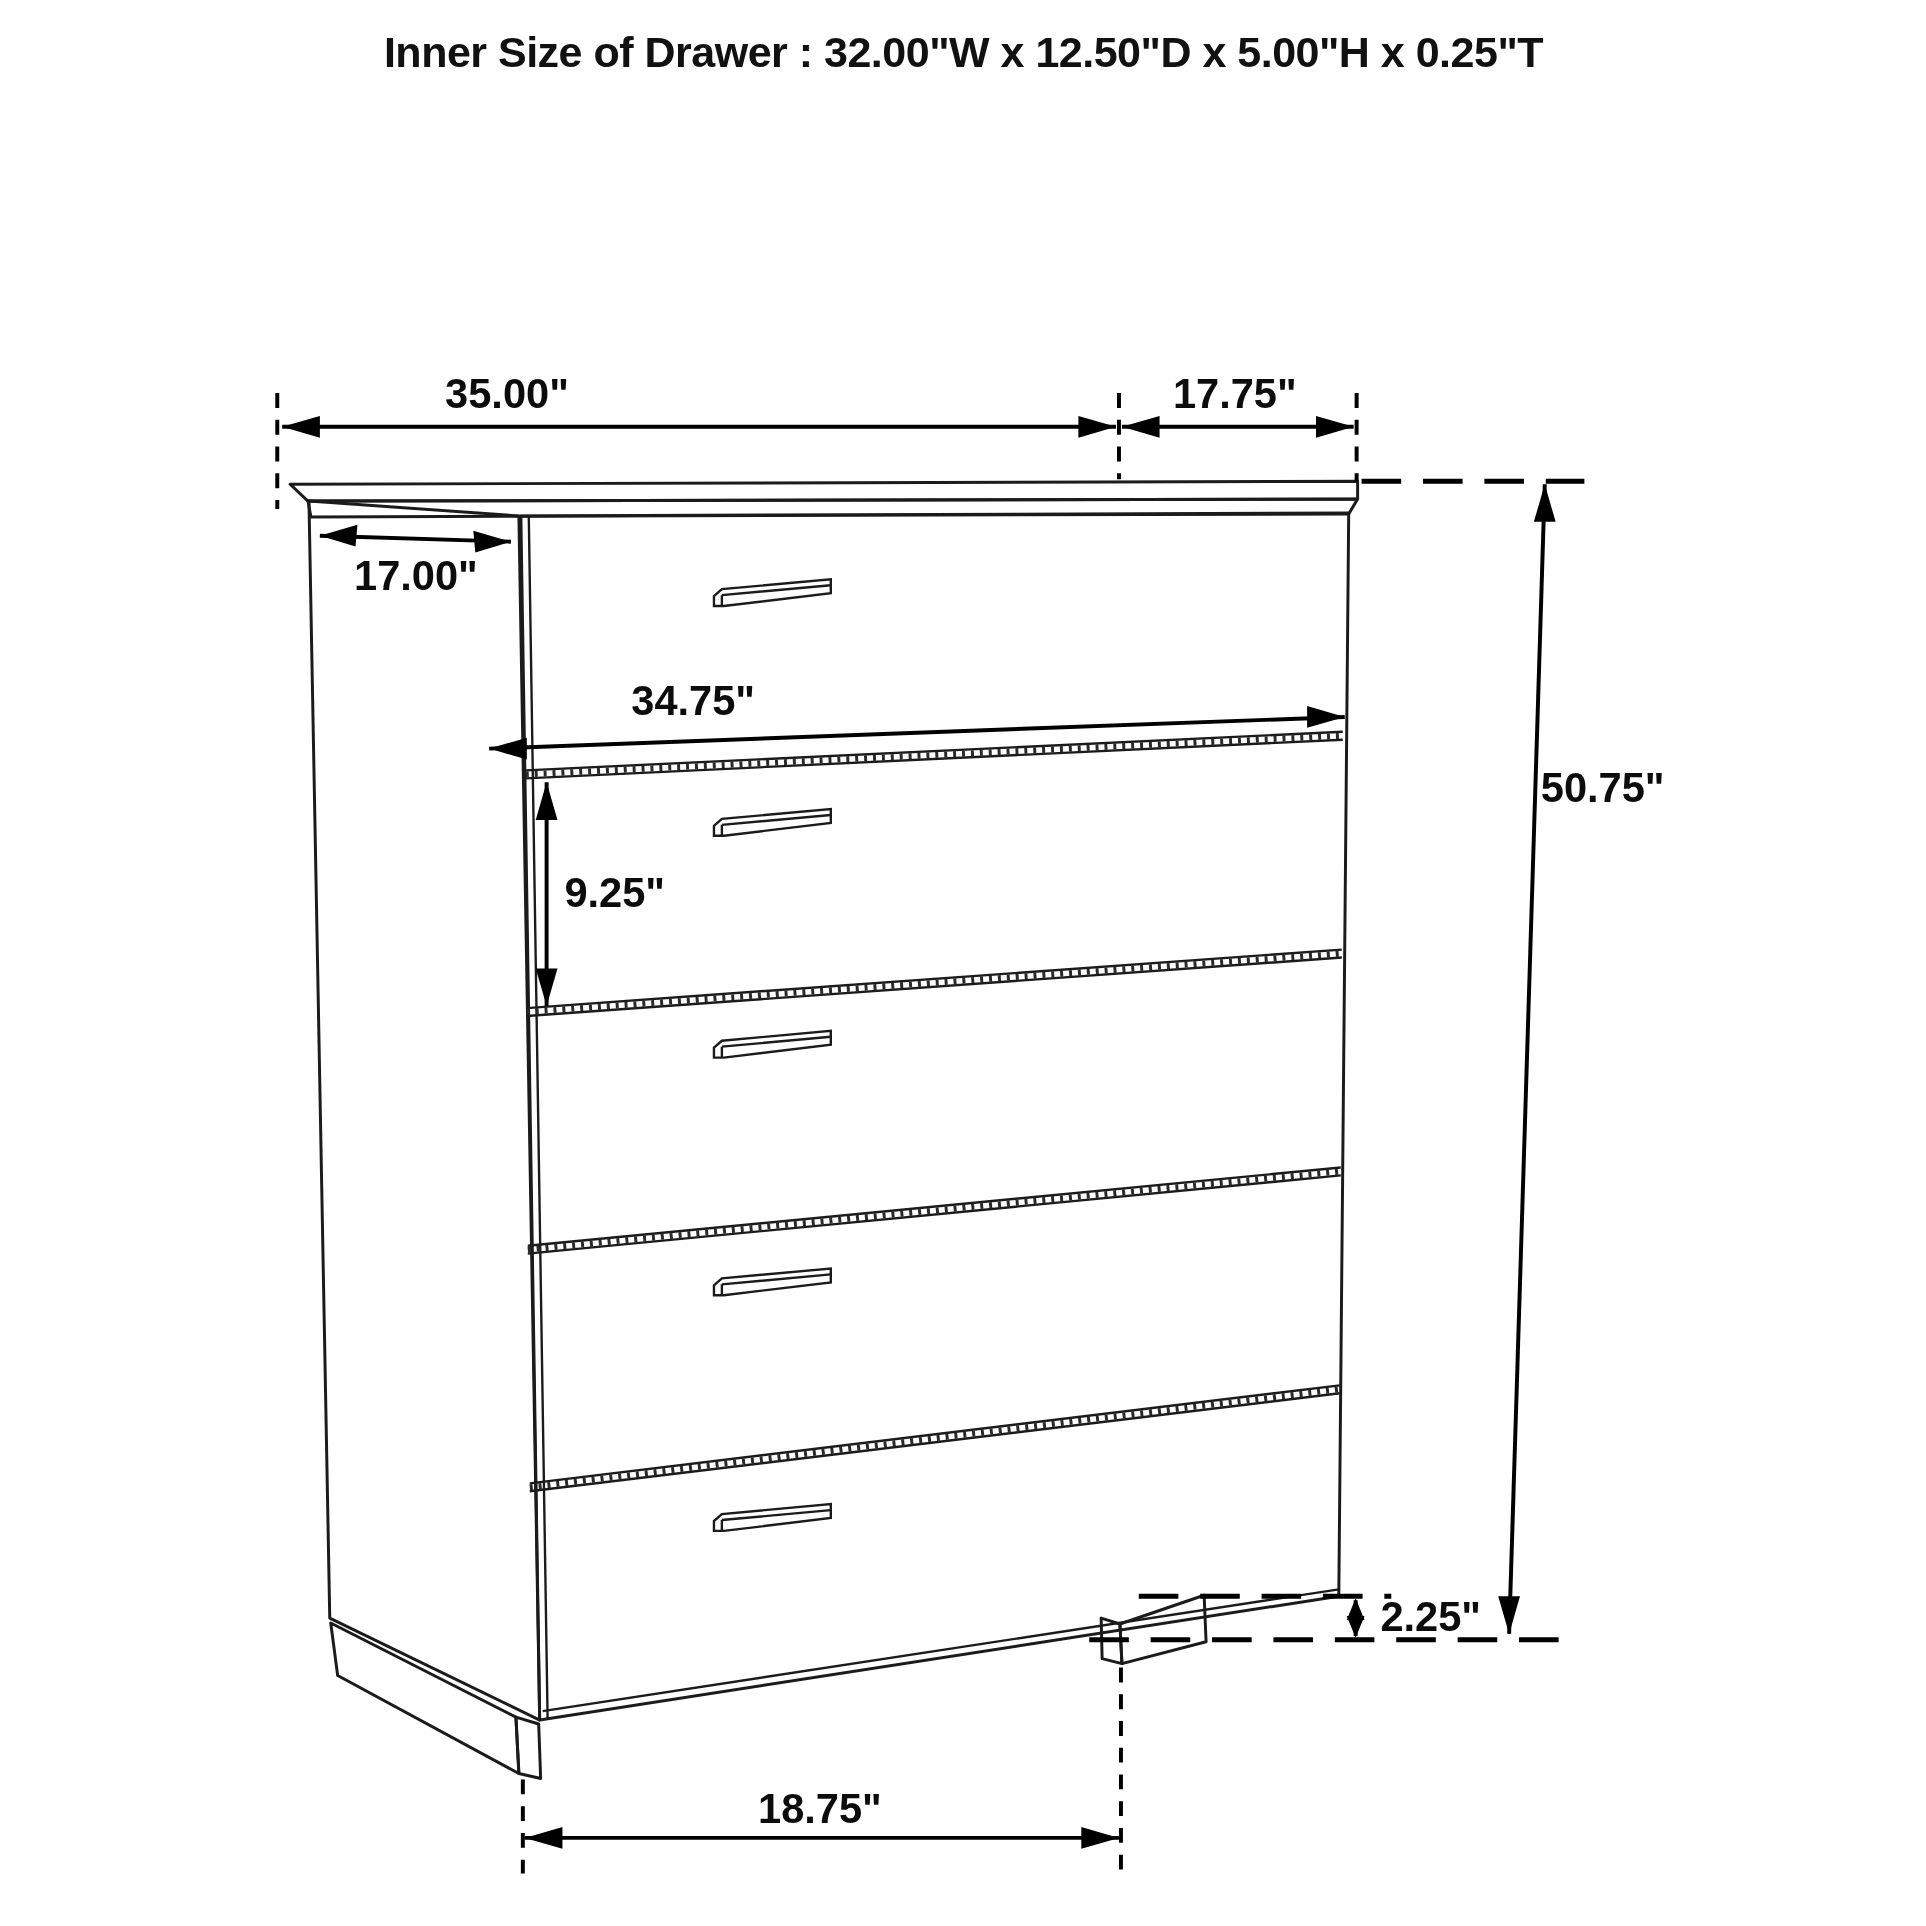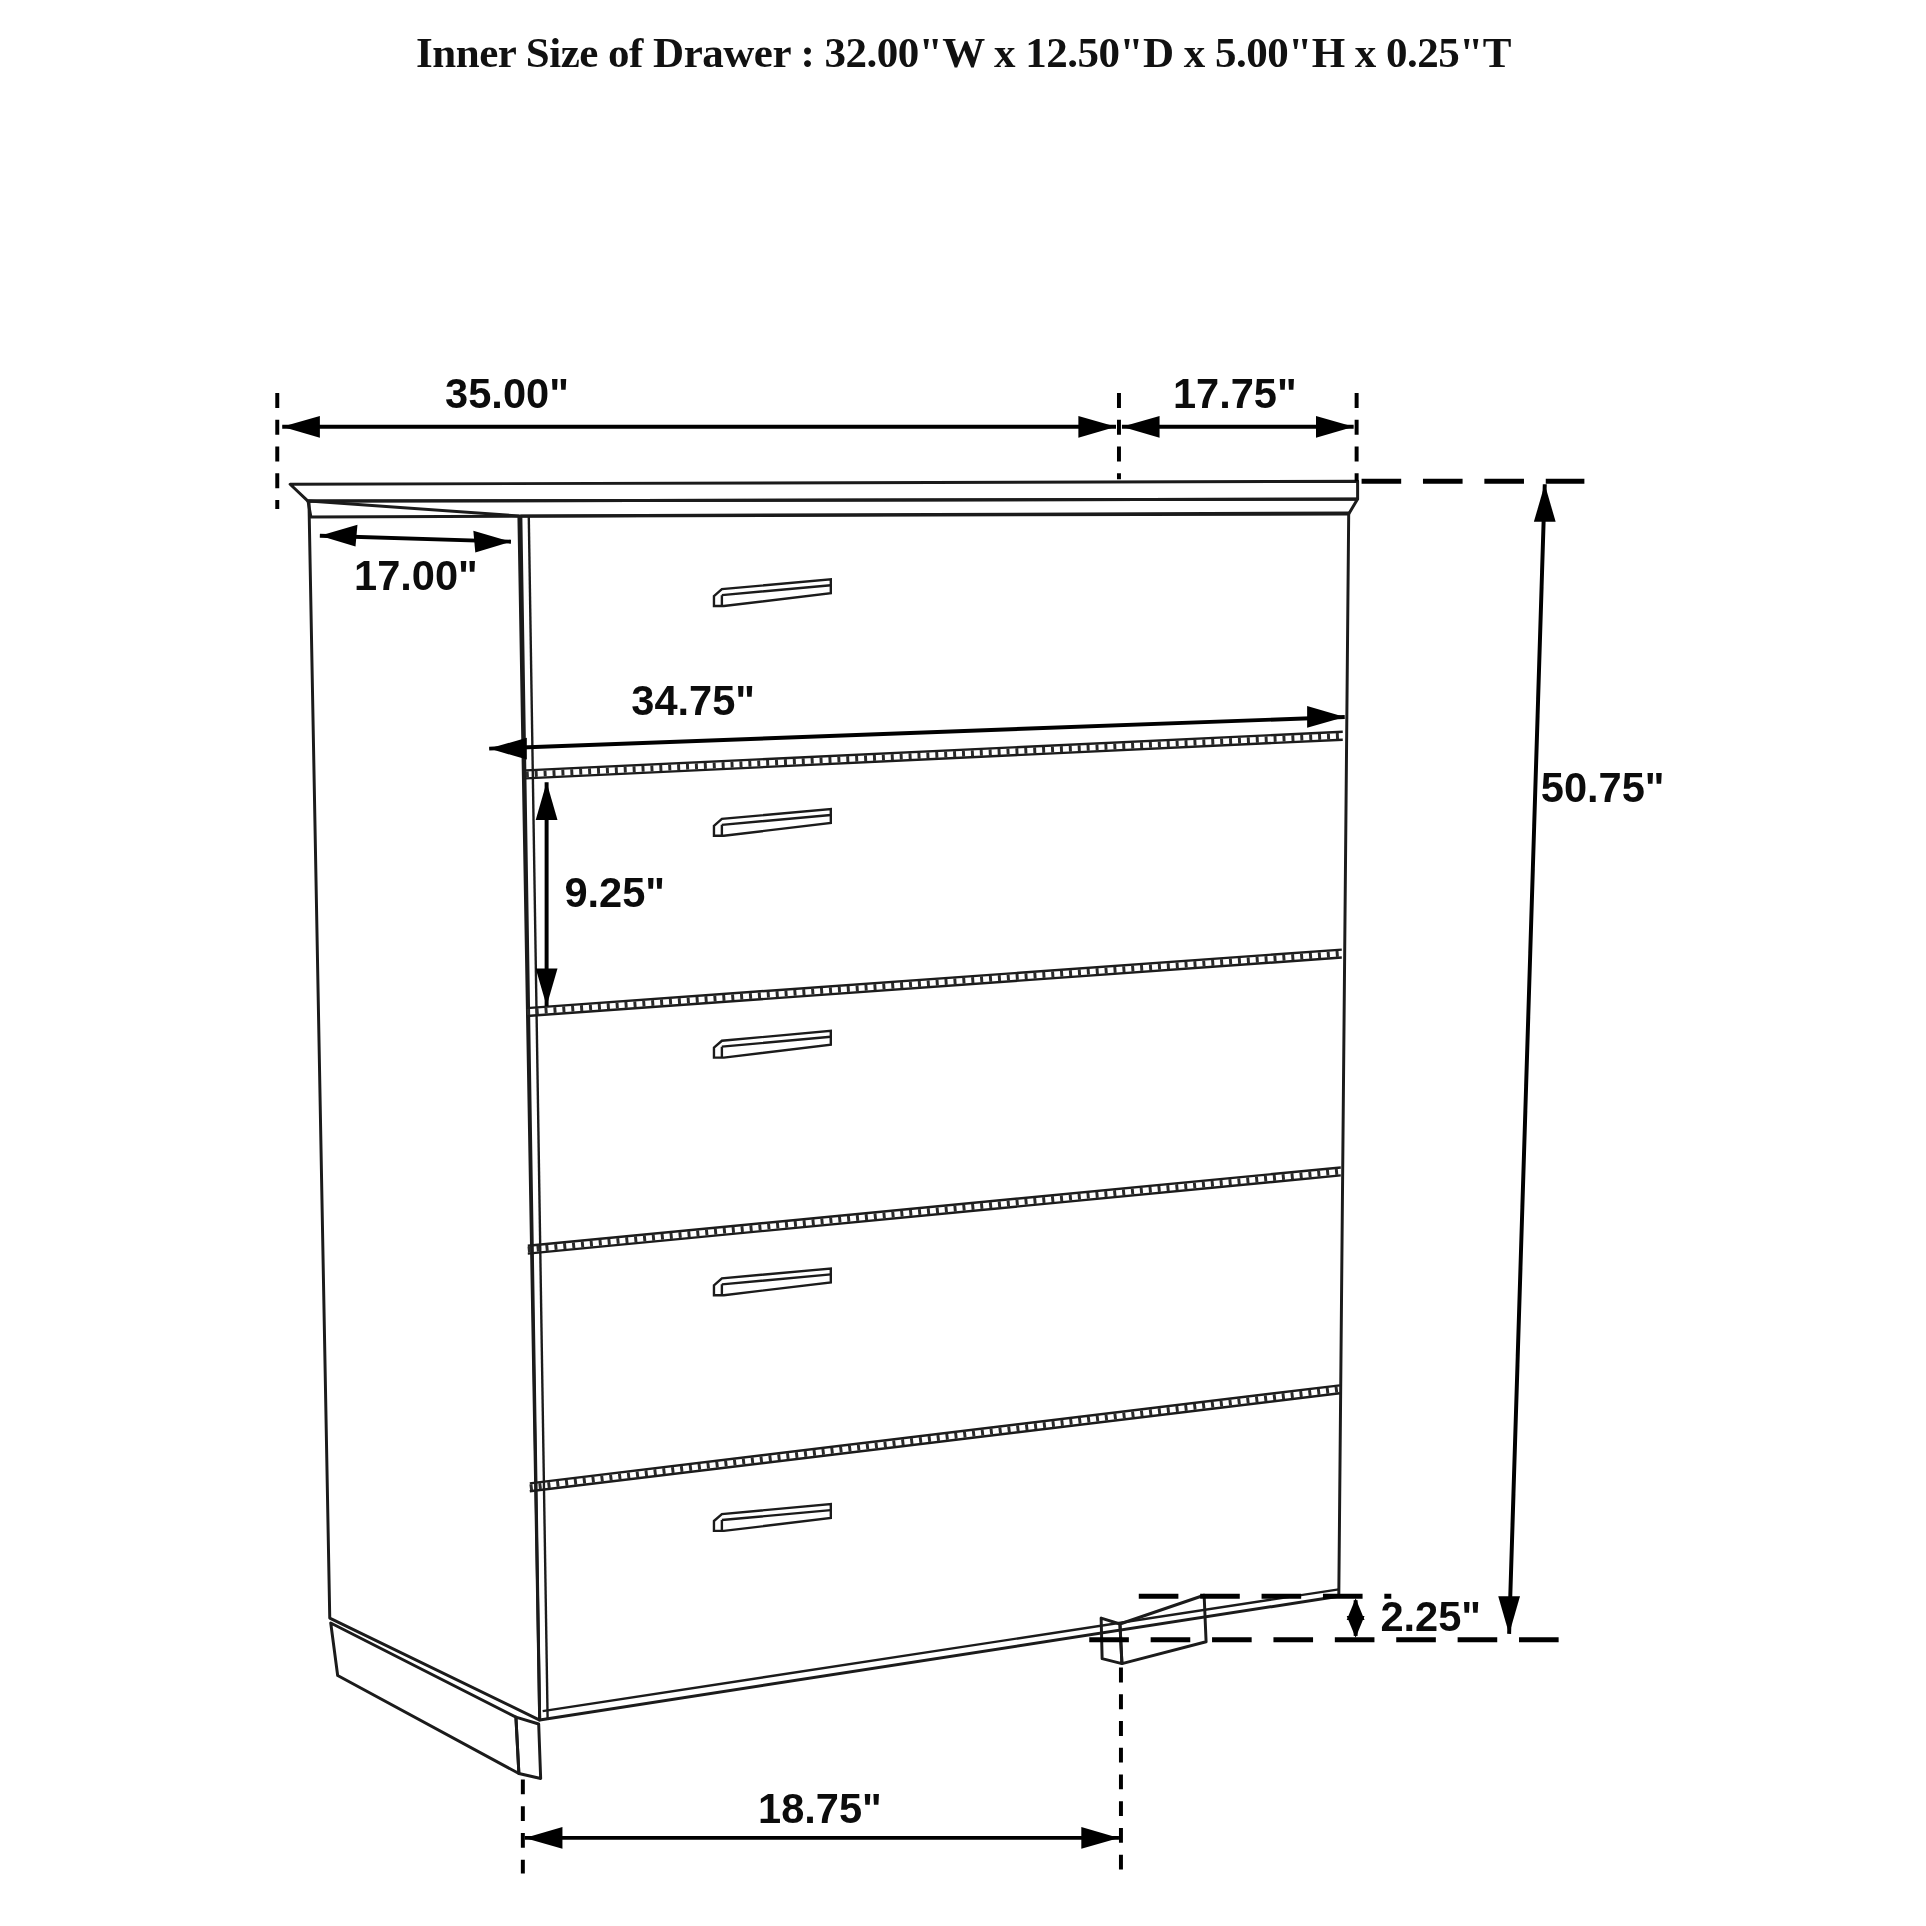--- a/index.html
+++ b/index.html
@@ -1,21 +1,21 @@
 <!DOCTYPE html>
 <html><head>
 <meta charset="utf-8">
 <style>
   html,body{margin:0;padding:0;background:#ffffff;}
   body{width:1927px;height:1927px;position:relative;font-family:"Liberation Sans",sans-serif;}
   .stage{position:absolute;inset:0;background:#ffffff;overflow:hidden;}
   .title{
     position:absolute;top:28px;left:0;width:100%;
     text-align:center;font-weight:bold;font-size:43px;color:#111;
-    letter-spacing:-0.5px;white-space:nowrap;font-family:Liberation Serif, serif;
+    letter-spacing:-0.5px;white-space:nowrap;
   }
   svg{position:absolute;left:0;top:0;}
   .ln{fill:none;stroke:#1b1b1b;stroke-width:3;stroke-linejoin:round;stroke-linecap:round;}
   .thin{fill:none;stroke:#1b1b1b;stroke-width:2.4;}
   .hatch{fill:none;stroke:#2a2a2a;stroke-width:6;stroke-dasharray:3 6;}
   .dim{fill:none;stroke:#000;stroke-width:4;}
   .head{fill:#000;stroke:none;}
   .ext{fill:none;stroke:#000;stroke-width:4;stroke-dasharray:15 12;}
   .ldash{fill:none;stroke:#000;stroke-width:5;stroke-dasharray:40 22;}
   .dimtxt{font-family:"Liberation Sans",sans-serif;font-weight:bold;font-size:42px;fill:#0c0c0c;}

